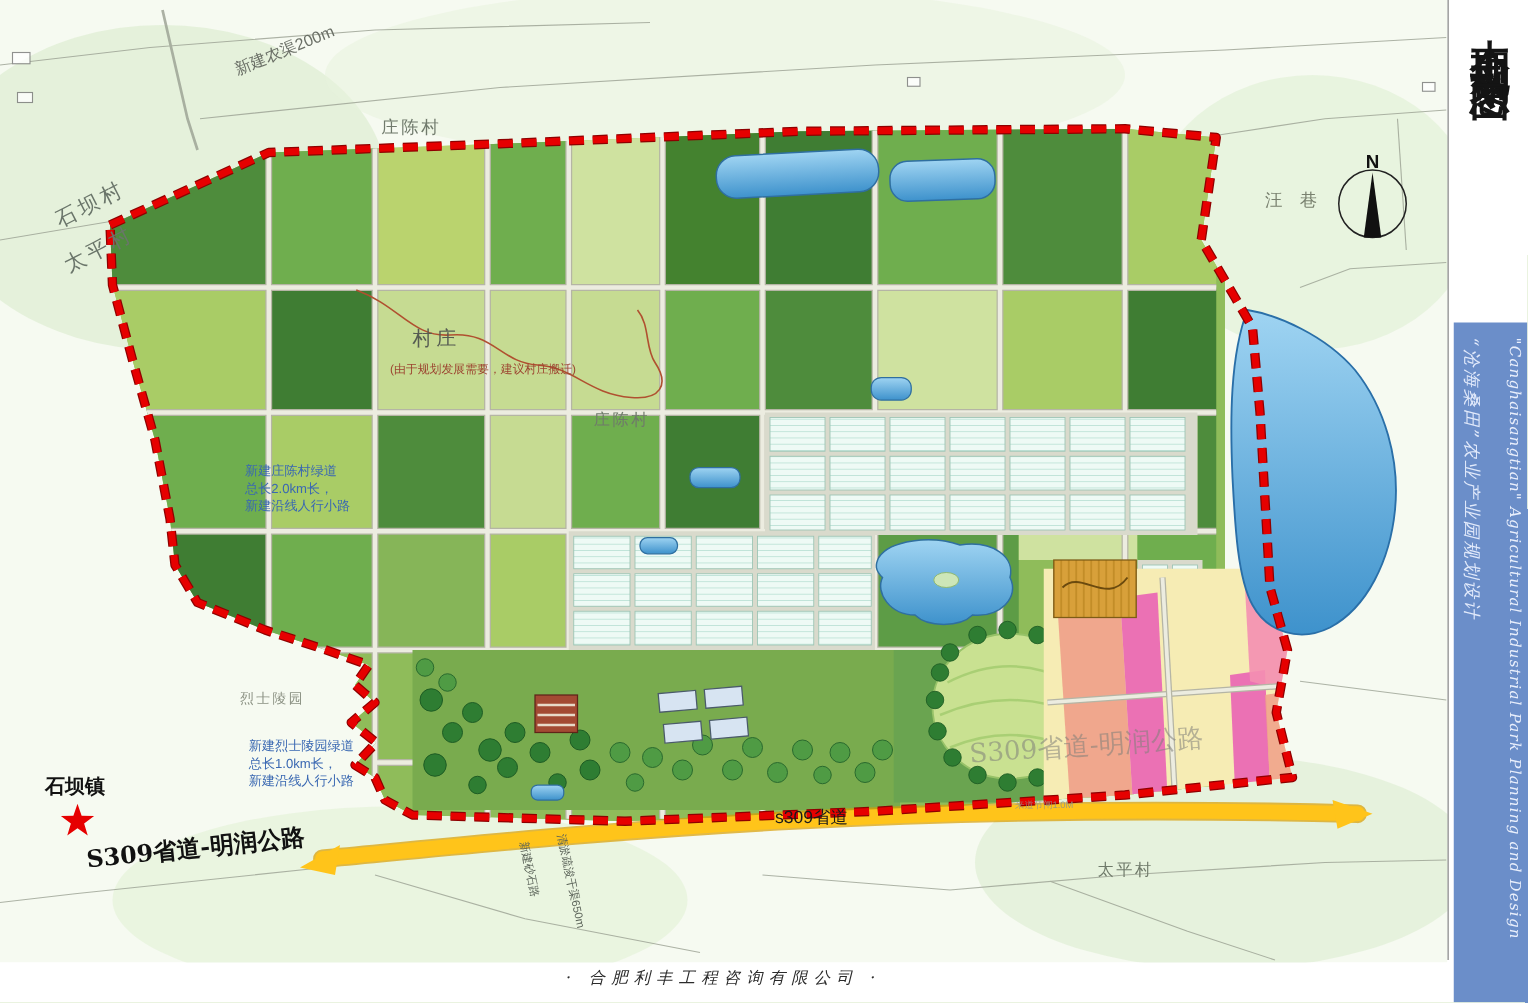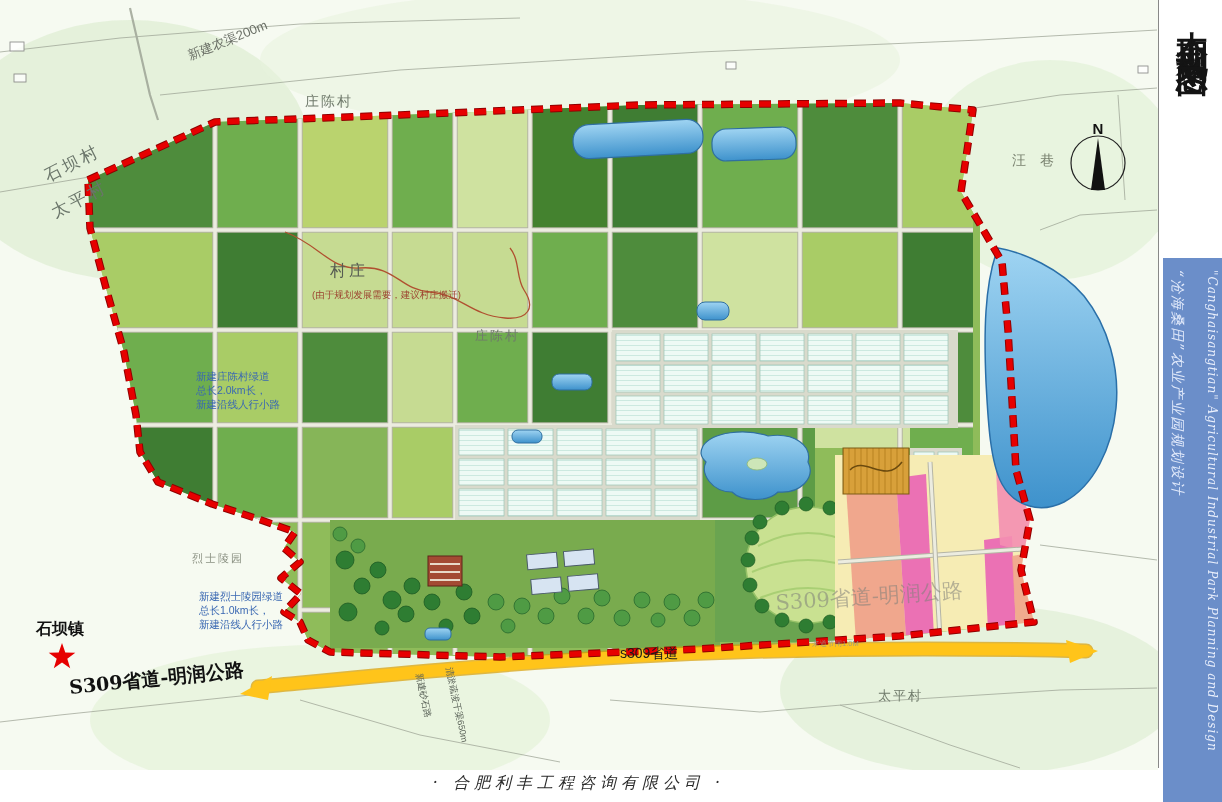--- a/index.html
+++ b/index.html
@@ -11,21 +11,21 @@
     display:flex;align-items:flex-start;justify-content:center;}
   #side-title span{writing-mode:vertical-rl;text-orientation:upright;
     font-family:"DejaVu Serif",serif;font-weight:bold;font-size:32px;letter-spacing:7px;
     color:#141414;line-height:1;}
   #blue-strip{position:absolute;left:1163px;top:258px;width:59px;height:544px;background:#6b8ec9;}
   .strip-en{position:absolute;top:12px;right:3px;writing-mode:vertical-rl;text-orientation:sideways;
     font-family:"DejaVu Serif",serif;font-style:italic;font-size:12px;color:#e9effc;letter-spacing:1px;}
   .strip-cn{position:absolute;top:12px;left:5px;writing-mode:vertical-rl;text-orientation:sideways;
     font-family:"DejaVu Serif",serif;font-style:italic;font-size:14px;color:#e2eafb;letter-spacing:2px;}
   #footer{position:absolute;left:0;top:773px;width:1158px;text-align:center;
-    font-family:"DejaVu Serif",serif;font-style:italic;font-size:16px;letter-spacing:5px;color:#2b2b2b;}
+    font-family:"DejaVu Serif",serif;font-style:italic;font-size:13px;letter-spacing:5px;color:#2b2b2b;}
   svg text{font-family:"Liberation Sans",sans-serif;}
   .serifT{font-family:"DejaVu Serif",serif;}
 </style>
 </head>
 <body>
 
 <div id="stage">
 
   <svg id="map" viewBox="0 0 1158 770" xmlns="http://www.w3.org/2000/svg">
     <defs>

